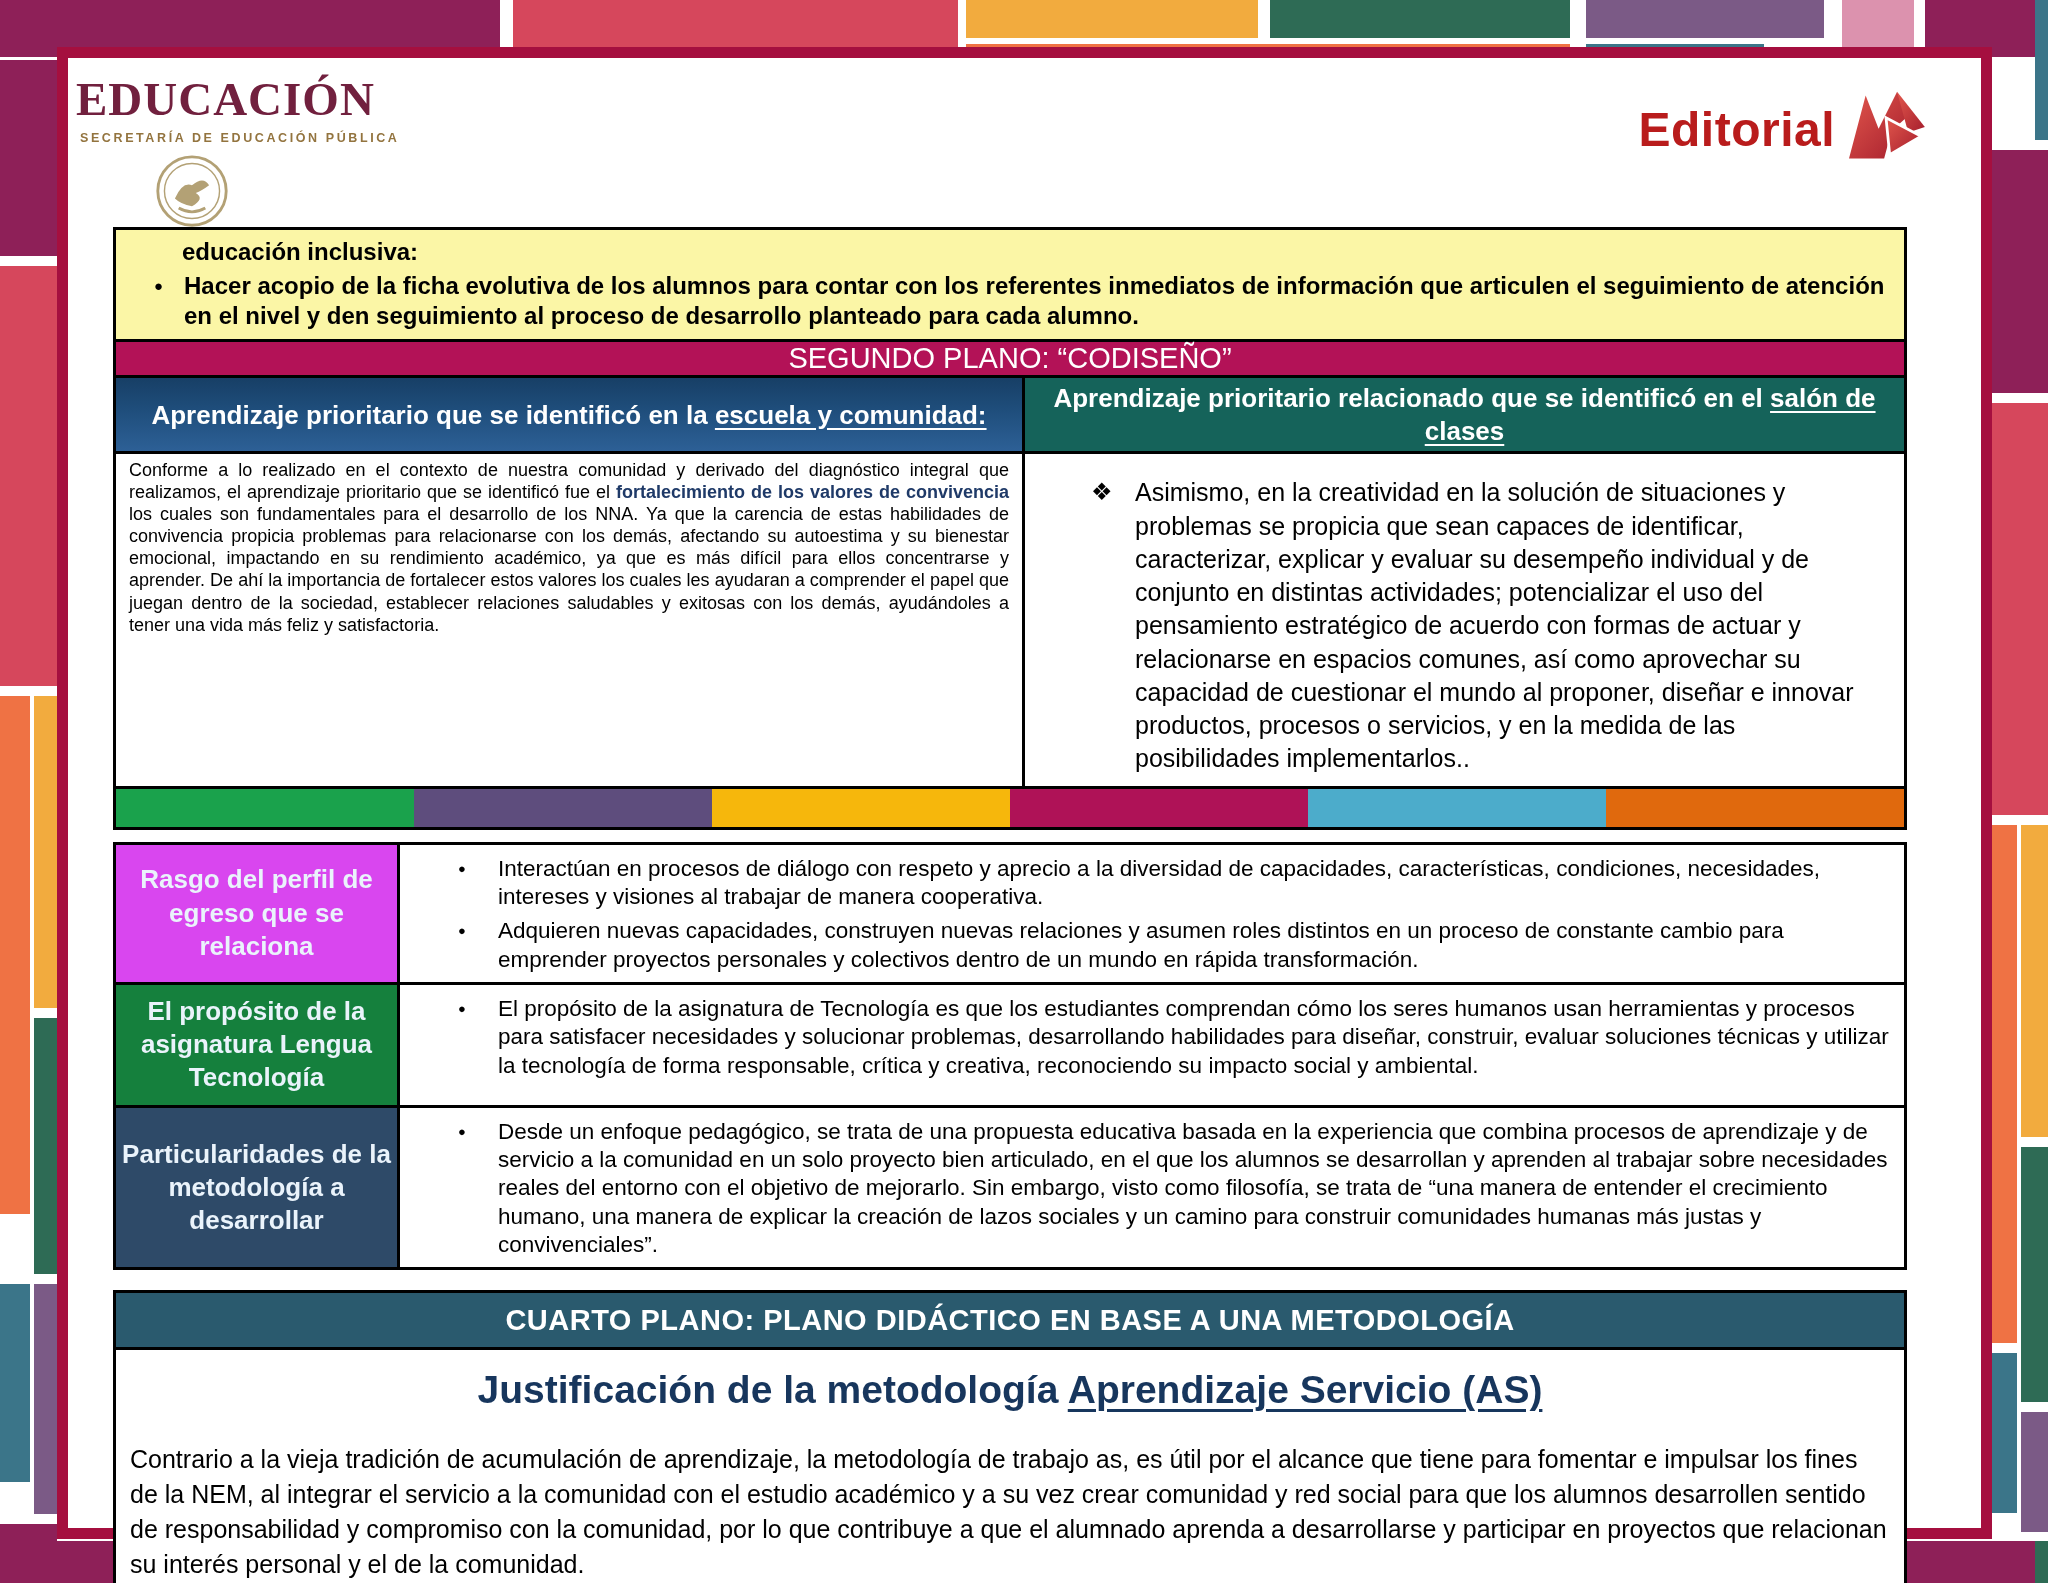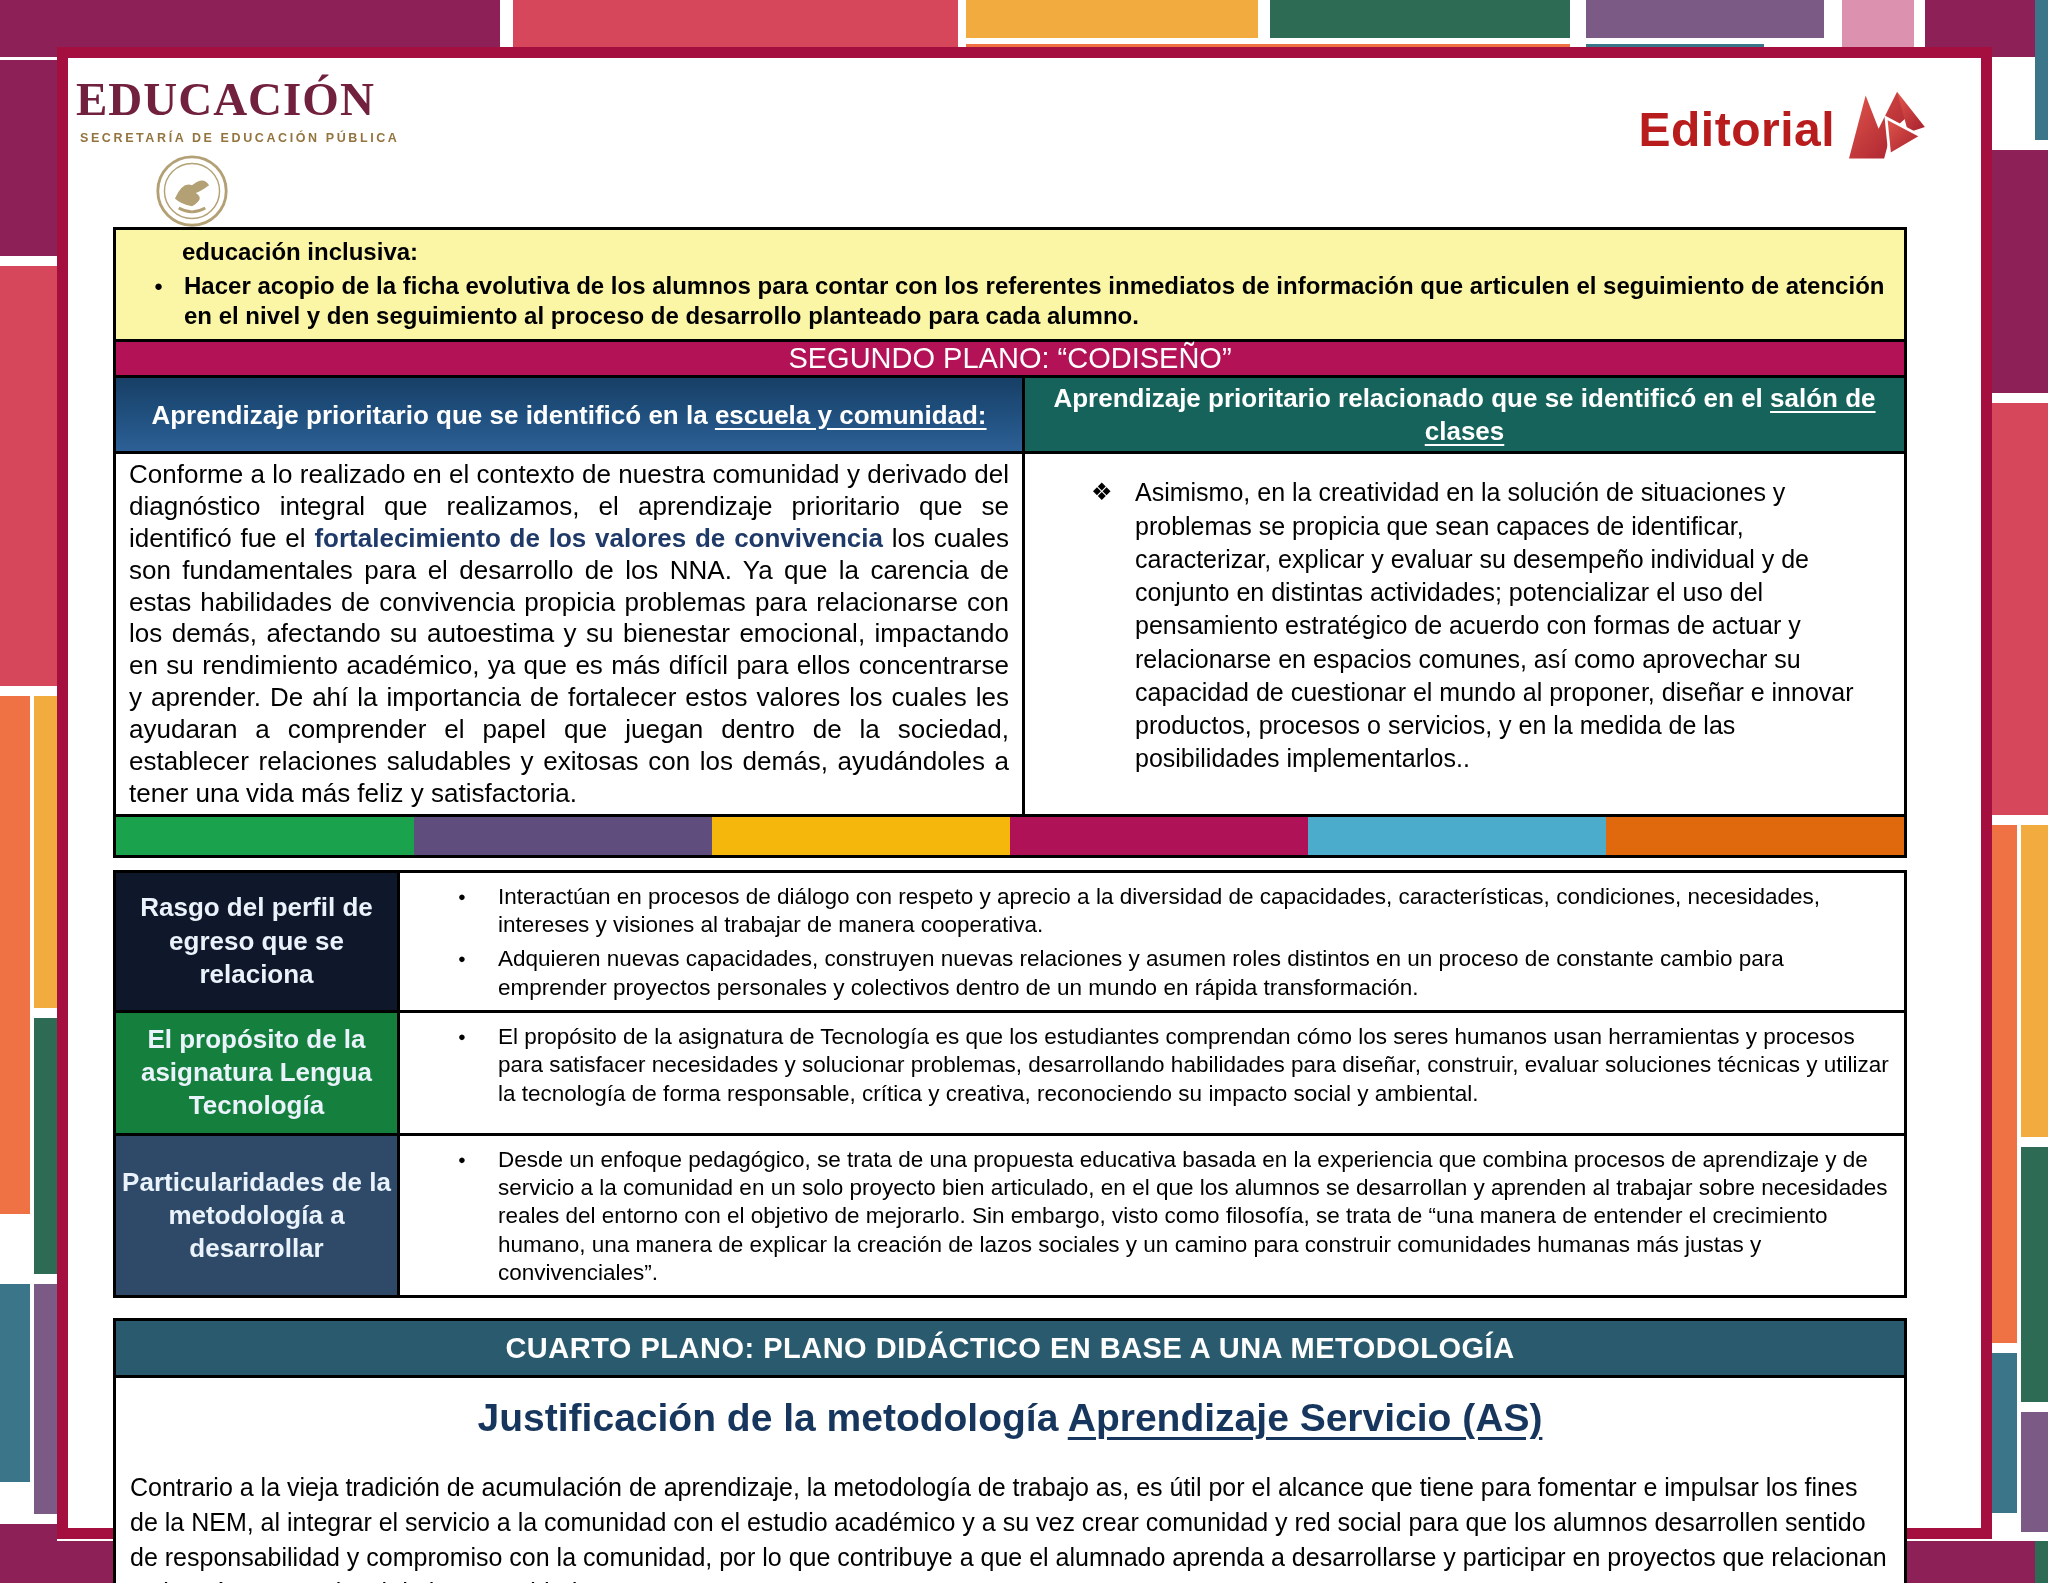--- a/index.html
+++ b/index.html
@@ -38,21 +38,21 @@
   .hdr-row{display:flex;min-height:79px;}
   .hdr-cell{display:flex;align-items:center;justify-content:center;text-align:center;
             color:#fff;font-weight:bold;font-size:26px;line-height:1.25;padding:4px 26px;box-sizing:border-box;}
   .hdr-left{width:909px;border-right:3px solid #000;
             background:linear-gradient(180deg,#173f66 0%,#1f4e7c 45%,#2d6096 100%);}
   .hdr-right{flex:1;background:#15635a;}
   .hdr-cell u{text-underline-offset:4px;}
   
   .body-row{display:flex;min-height:337px;background:#fff;}
   .body-left{width:909px;border-right:3px solid #000;box-sizing:border-box;
-             padding:5px 13px 4px 13px;font-size:26px;line-height:1.225;text-align:justify;}
+             padding:5px 13px 4px 13px;font-size:18px;line-height:1.225;text-align:justify;}
   .body-left b{color:#1f3a68;}
   .body-right{flex:1;padding:22px 18px 10px 0;display:flex;}
   .diamond{width:44px;margin-left:66px;flex:none;font-size:24px;line-height:1.33;}
   .body-right-text{flex:1;font-size:25px;line-height:1.33;}
   
   .strip{display:flex;height:44px;}
   .strip .seg{flex:1;}
   
   .rows{margin-top:12px;}
   .t-row{display:flex;border:3px solid #000;box-sizing:border-box;background:#fff;}
@@ -187,21 +187,21 @@
         <div class="seg" style="background: rgb(94, 77, 125);"></div>
         <div class="seg" style="background: rgb(246, 183, 12);"></div>
         <div class="seg" style="background: rgb(175, 18, 87);"></div>
         <div class="seg" style="background: rgb(76, 172, 203);"></div>
         <div class="seg" style="background: rgb(224, 105, 13);"></div>
       </div>
 
       <div class="rows">
 
         <div class="t-row">
-          <div class="t-label" style="background: #0f172a;">Rasgo del perfil de egreso que se relaciona</div>
+          <div class="t-label" style="background: #d946ef;">Rasgo del perfil de egreso que se relaciona</div>
           <div class="t-content">
             <div class="t-bullet">
               <span class="t-dot">●</span>
               <div class="t-text">Interactúan en procesos de diálogo con respeto y aprecio a la diversidad de capacidades, características, condiciones, necesidades, intereses y visiones al trabajar de manera cooperativa.</div>
             </div>
             <div class="t-bullet">
               <span class="t-dot">●</span>
               <div class="t-text">Adquieren nuevas capacidades, construyen nuevas relaciones y asumen roles distintos en un proceso de constante cambio para emprender proyectos personales y colectivos dentro de un mundo en rápida transformación.</div>
             </div>
           </div>

